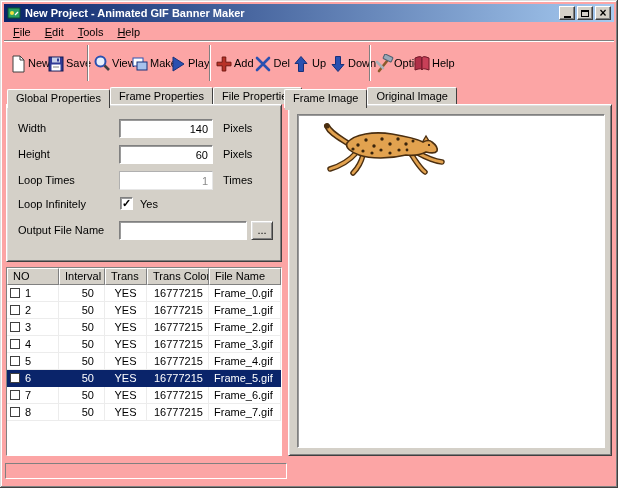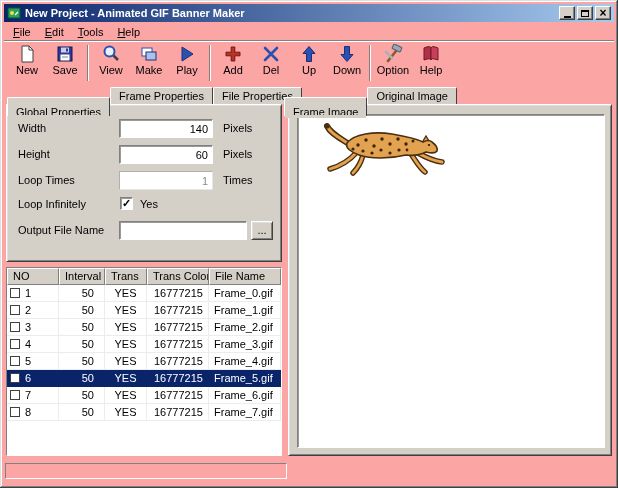--- a/index.html
+++ b/index.html
@@ -29,34 +29,34 @@
 
   
   .menubar { position:absolute; left:4px; top:23px; width:610px; height:17px;
     display:flex; align-items:flex-end; padding-left:2px; }
   .menu-item { padding:2px 7px; }
 
   
   .toolbar { position:absolute; left:4px; top:41px; width:610px; height:43px;
     border-top:1px solid #fff; box-shadow:0 -1px 0 #808080;
     display:flex; align-items:center; padding-left:4px; }
-  .tb-btn { width:38px; height:40px; display:flex; flex-direction:column; align-items:center;
+  .tb-btn { width:38px; height:40px; display:flex; align-items:center;
     padding-top:1px; gap:0; }
   .tb-ico { width:22px; height:20px; display:flex; align-items:center; justify-content:center; }
   .tb-lbl { font-size:11px; line-height:13px; }
   .tb-sep { width:2px; height:36px; border-left:1px solid #808080; border-right:1px solid #fff; margin:0 3px; }
 
   
   .tabs { position:absolute; top:85px; display:flex; align-items:flex-start; height:19px; z-index:5; }
   .tabs-left { left:7px; }
   .tabs-right { left:284px; }
   .tab { position:relative; height:17px; margin-top:2px; padding:2px 8px 0;
     background:#d4d0c8; border:1px solid; border-color:#fff #404040 #404040 #fff;
     border-bottom:none; border-radius:2px 2px 0 0; white-space:nowrap; }
-  .tab.active { height:19px; margin-top:12px; padding-top:8px; }
+  .tab.active { height:19px; margin-top:4px; padding-top:2px; }
   .tab.active::after { content:""; position:absolute; left:0; right:0; bottom:-2px; height:3px; background:#d4d0c8; }
 
   
   .page { position:absolute; background:#d4d0c8; border:1px solid;
     border-color:#fff #404040 #404040 #fff;
     box-shadow: inset 1px 1px 0 #dfdfdf, inset -1px -1px 0 #808080; }
   .page-left  { left:6px;  top:104px; width:276px; height:158px; }
   .page-right { left:288px; top:104px; width:324px; height:352px; }
 
   

